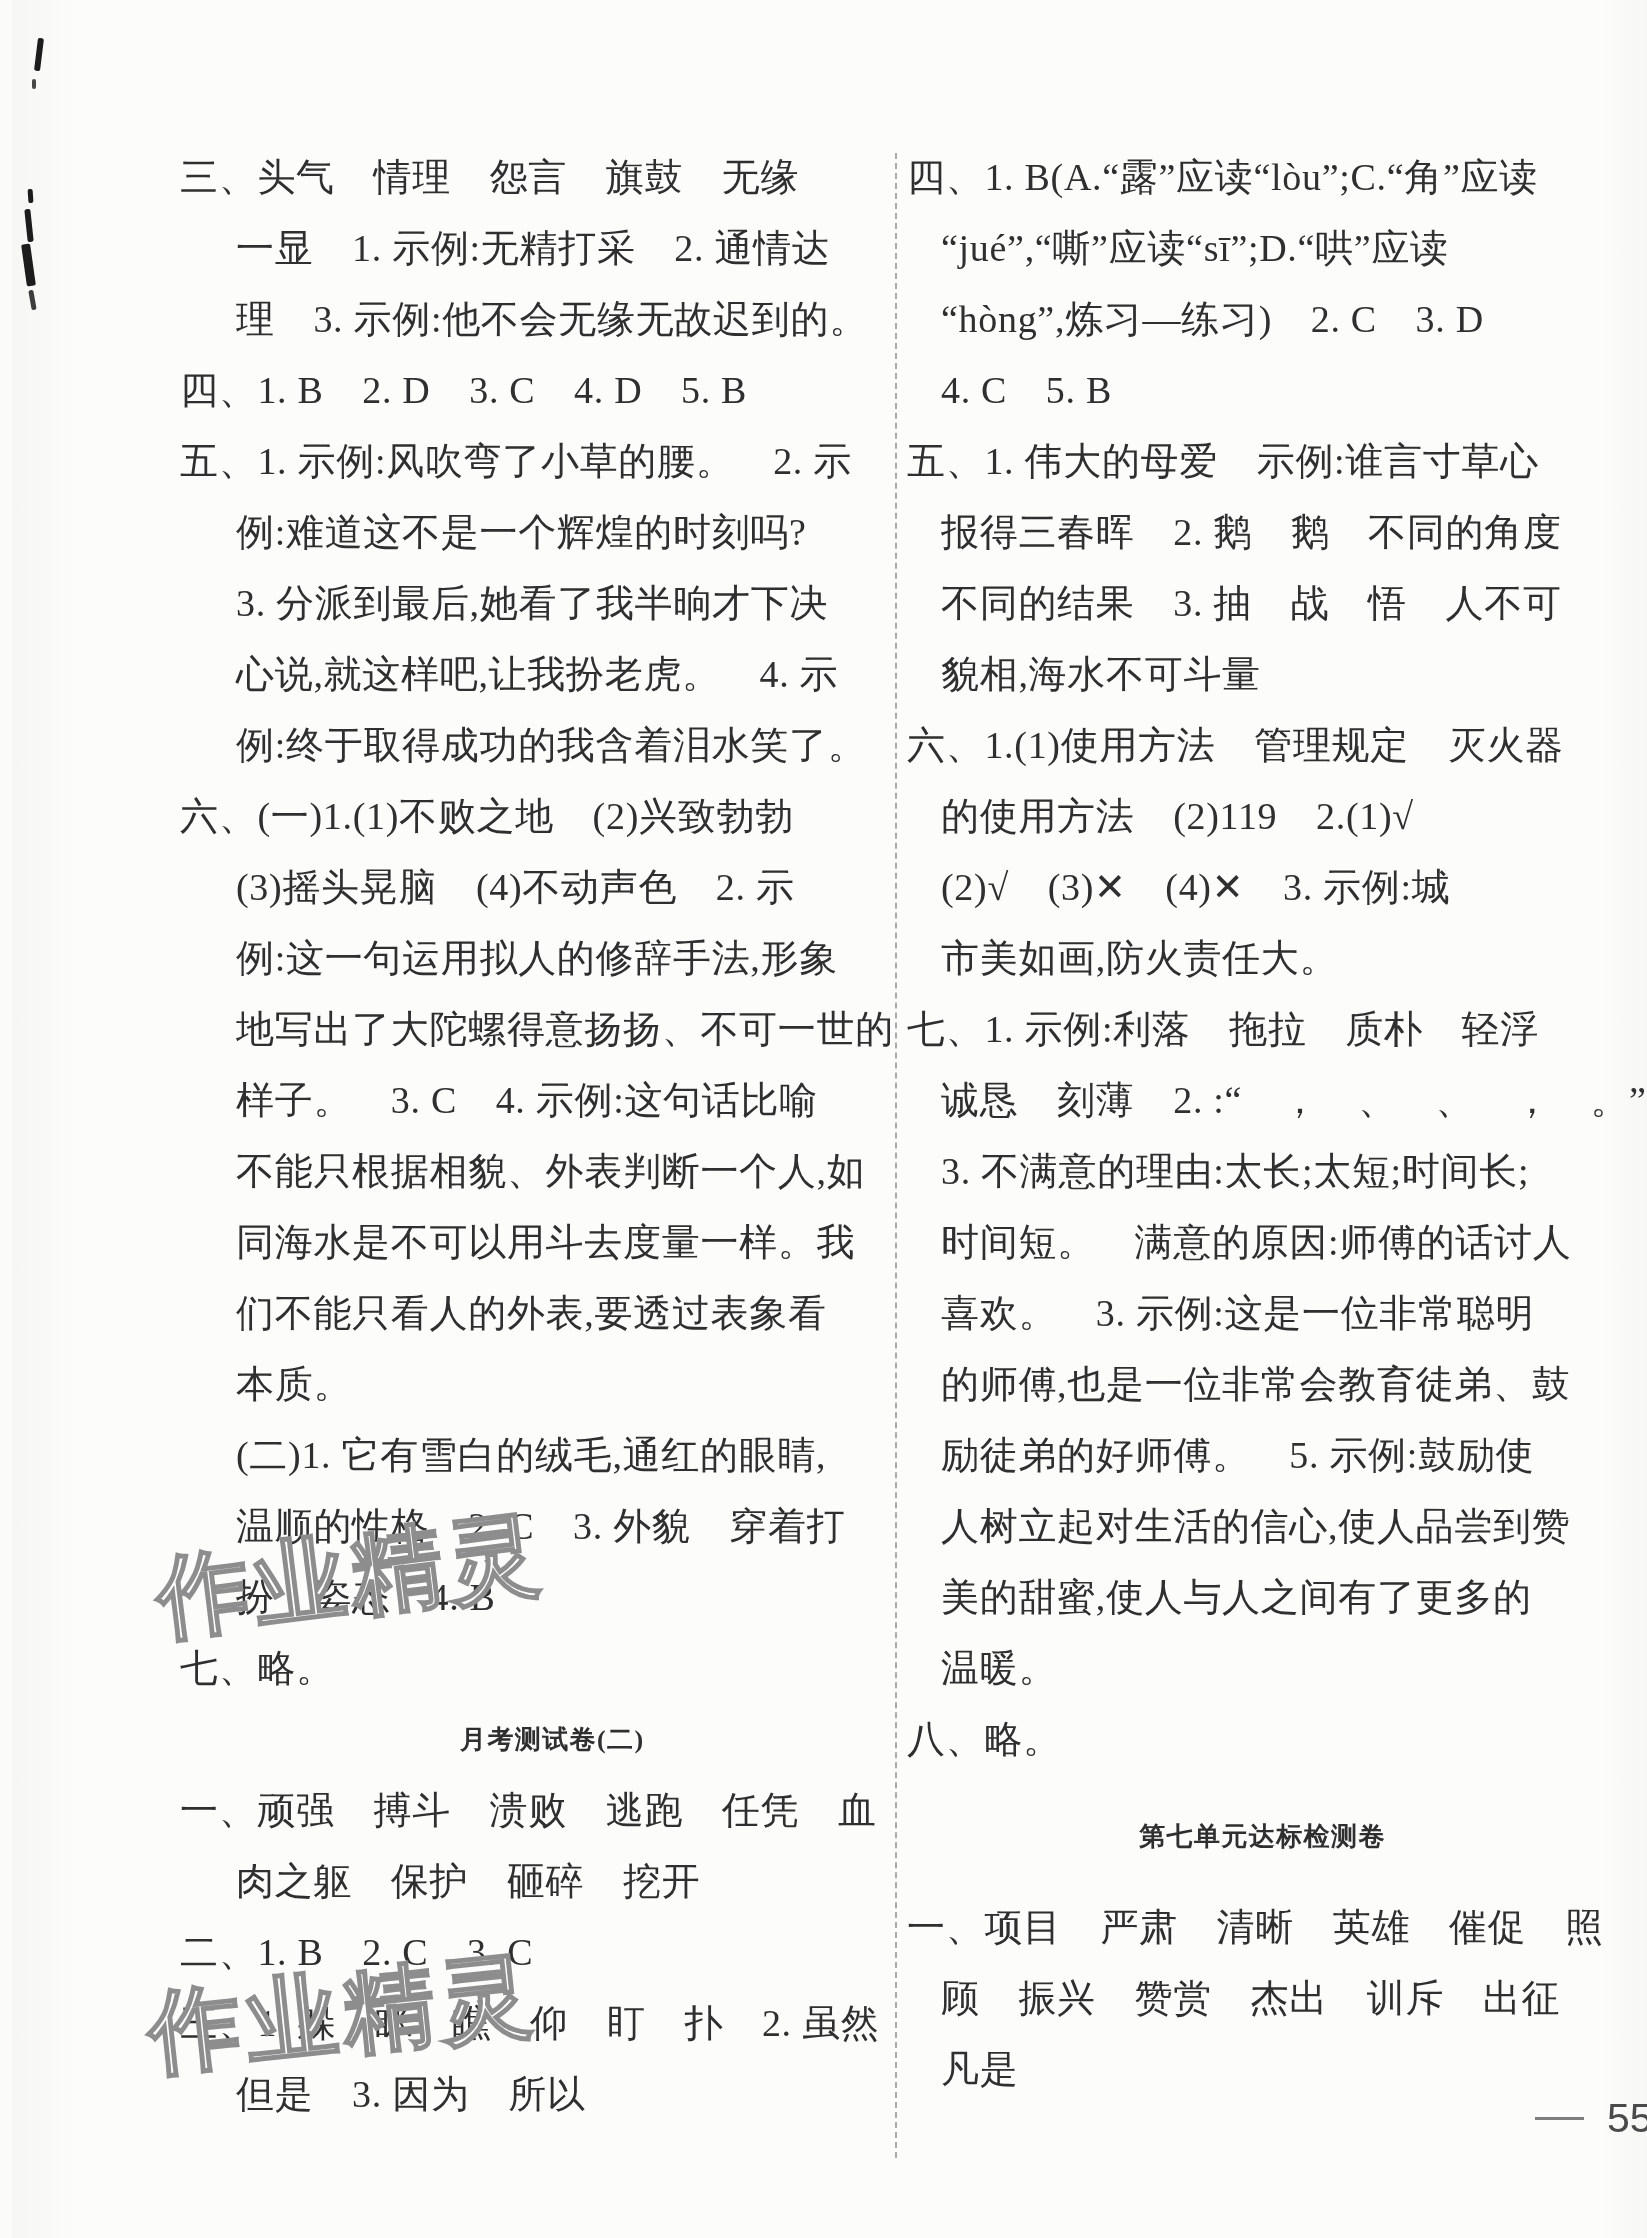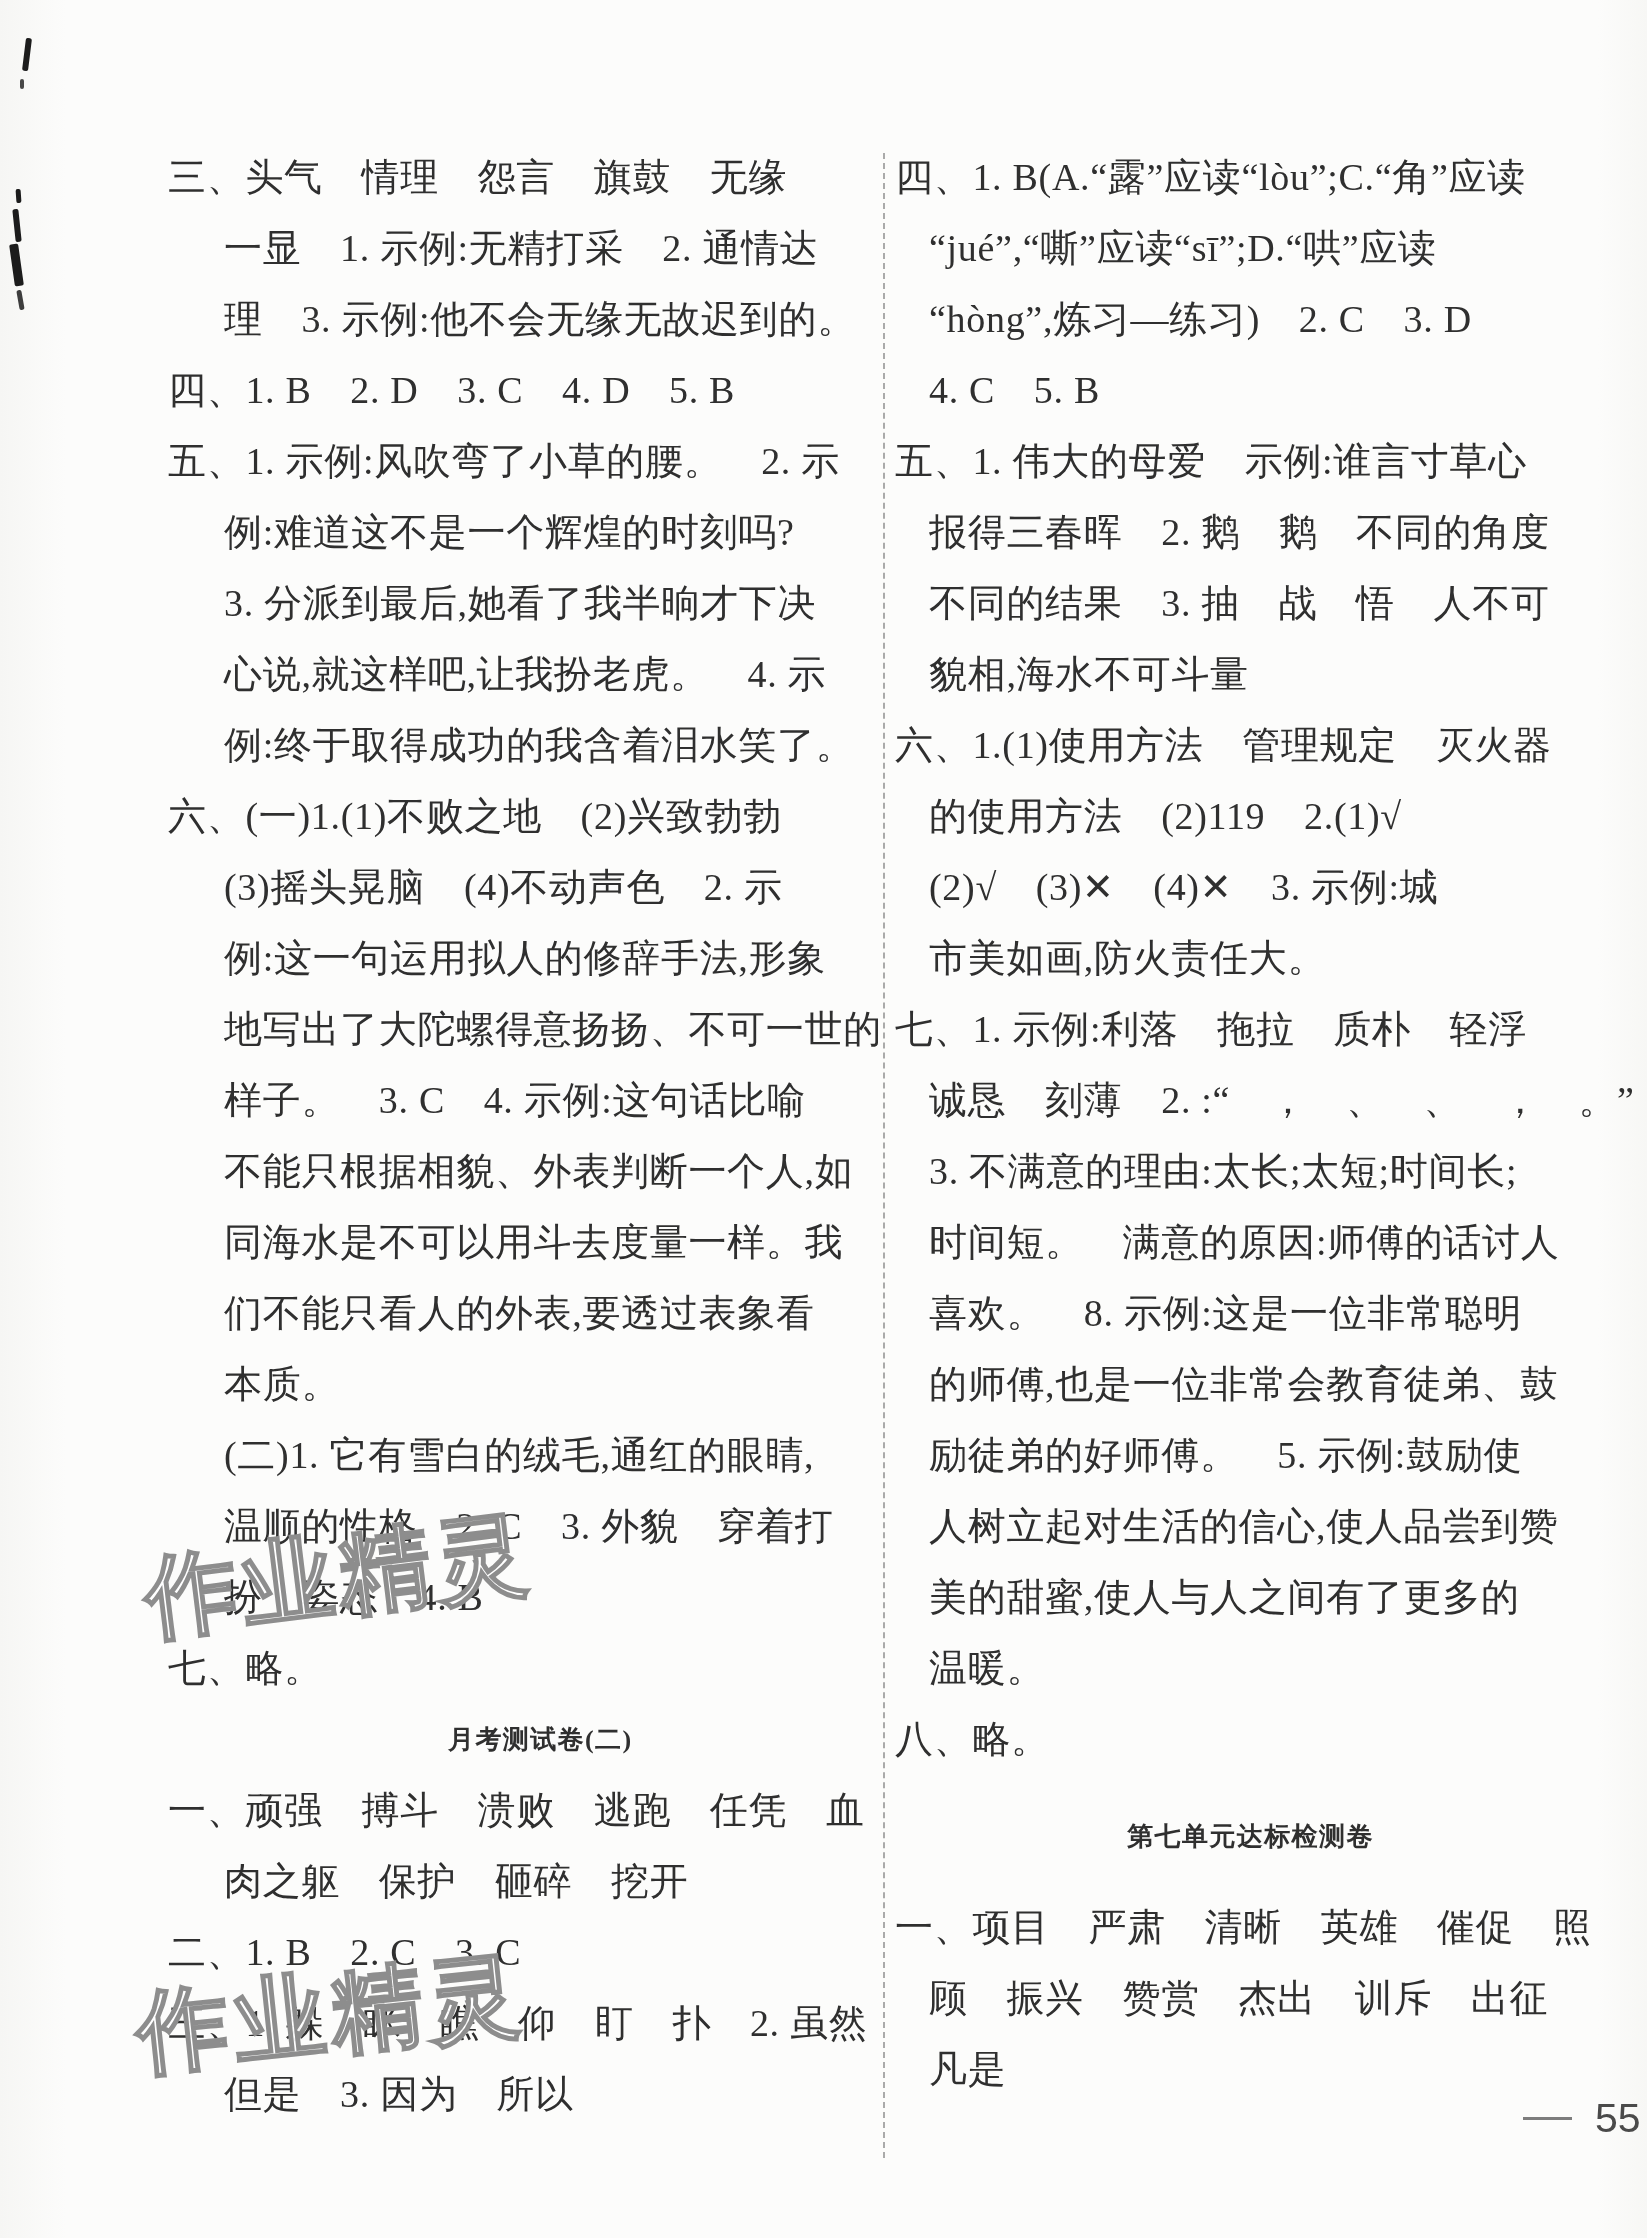--- a/index.html
+++ b/index.html
@@ -10,20 +10,21 @@
     background: #fbfbfa;
     overflow: hidden;
     font-family: "Liberation Serif", serif;
     color: #2f2f2f;
     position: relative;
   }
   #page {
     position: absolute;
     inset: 0;
     background: linear-gradient(90deg, #f6f6f4 0%, #fcfcfb 4%, #fcfcfb 97%, #f7f7f5 100%);
+    margin-left: 12px;
   }
   .column {
     position: absolute;
     top: 142px;
   }
   #left-col  { left: 168px;  width: 675px; }
   #right-col { left: 895px; width: 711px; }
   .line {
     font-size: 38px;
     height: 71px;
@@ -149,21 +150,21 @@
       <div class="line indent">不同的结果　3. 抽　战　悟　人不可</div>
       <div class="line indent">貌相,海水不可斗量</div>
       <div class="line label">六、1.(1)使用方法　管理规定　灭火器</div>
       <div class="line indent">的使用方法　(2)119　2.(1)√</div>
       <div class="line indent">(2)√　(3)✕　(4)✕　3. 示例:城</div>
       <div class="line indent">市美如画,防火责任大。</div>
       <div class="line label">七、1. 示例:利落　拖拉　质朴　轻浮</div>
       <div class="line indent">诚恳　刻薄　2. :“　，　、　、　，　。”</div>
       <div class="line indent">3. 不满意的理由:太长;太短;时间长;</div>
       <div class="line indent">时间短。　满意的原因:师傅的话讨人</div>
-      <div class="line indent">喜欢。　8. 示例:这是一位非常聪明</div>
+      <div class="line indent">喜欢。　3. 示例:这是一位非常聪明</div>
       <div class="line indent">的师傅,也是一位非常会教育徒弟、鼓</div>
       <div class="line indent">励徒弟的好师傅。　5. 示例:鼓励使</div>
       <div class="line indent">人树立起对生活的信心,使人品尝到赞</div>
       <div class="line indent">美的甜蜜,使人与人之间有了更多的</div>
       <div class="line indent">温暖。</div>
       <div class="line label">八、略。</div>
       <div class="line heading-gapped">第七单元达标检测卷</div>
       <div class="line label">一、项目　严肃　清晰　英雄　催促　照</div>
       <div class="line indent">顾　振兴　赞赏　杰出　训斥　出征</div>
       <div class="line indent">凡是</div>

